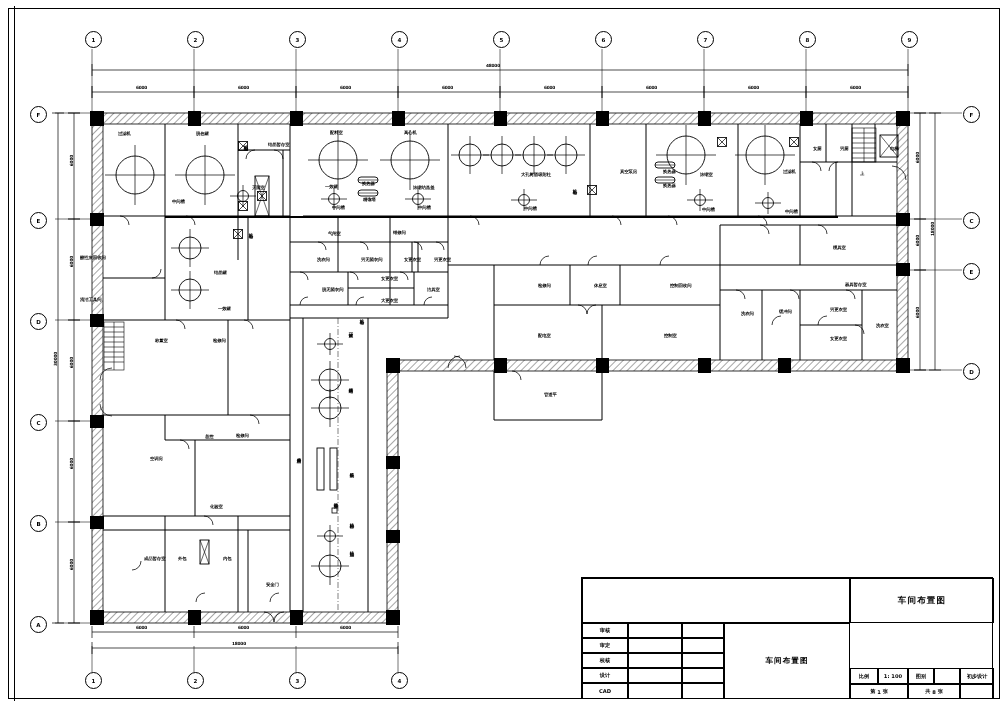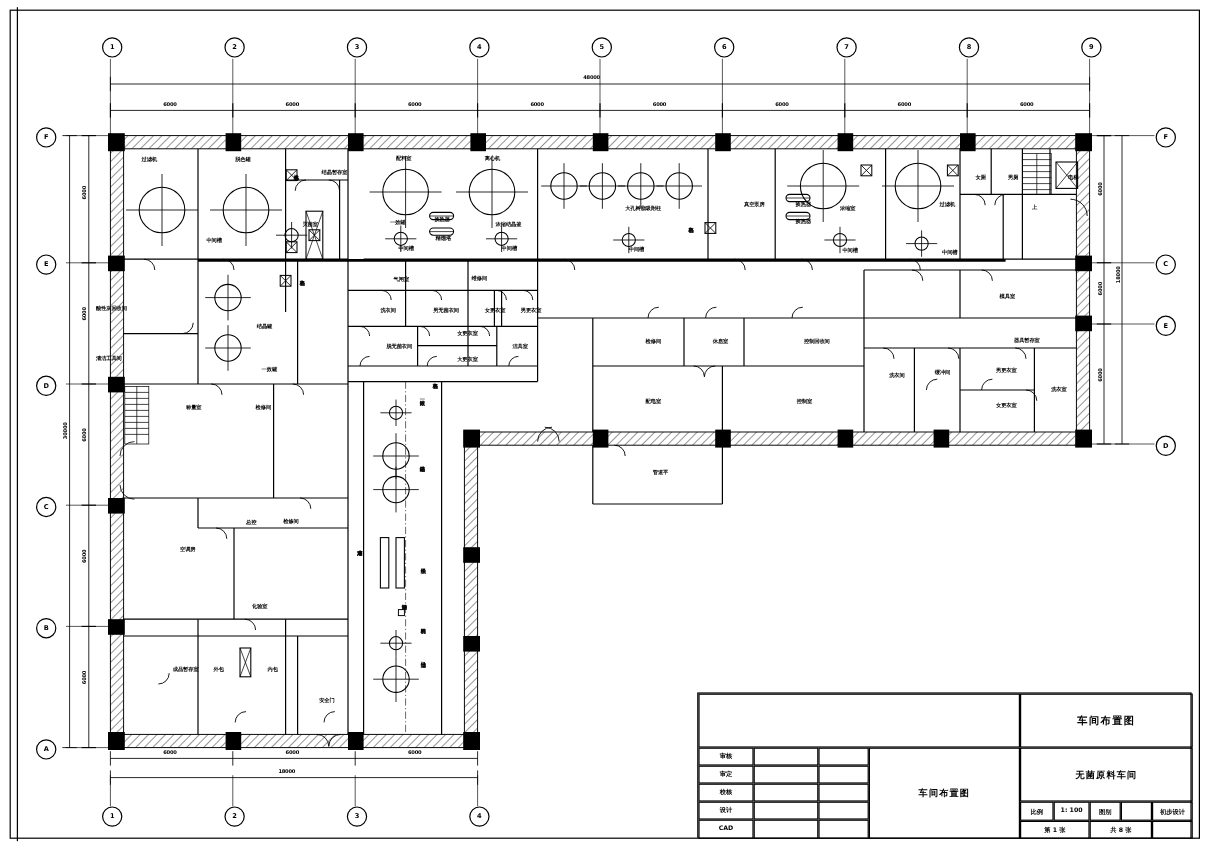--- a/index.html
+++ b/index.html
@@ -583,21 +583,20 @@
     <div class="cell bd" style="left:0;top:90px;width:46px;height:15px">设计</div>
     <div class="cell bd" style="left:46px;top:90px;width:54px;height:15px"></div>
     <div class="cell bd" style="left:100px;top:90px;width:42px;height:15px"></div>
 
     <div class="cell bd" style="left:0;top:105px;width:46px;height:16px">CAD</div>
     <div class="cell bd" style="left:46px;top:105px;width:54px;height:16px"></div>
     <div class="cell bd" style="left:100px;top:105px;width:42px;height:16px"></div>
 
     <div class="cell bd t-mid" style="left:142px;top:45px;width:126px;height:76px">车间布置图</div>
 
-    <div class="cell bd t-mid" style="left:268px;top:45px;width:144px;height:45px">无菌原料车间</div>
 
     <div class="cell bd" style="left:268px;top:90px;width:28px;height:16px">比例</div>
     <div class="cell bd" style="left:296px;top:90px;width:30px;height:16px">1: 100</div>
     <div class="cell bd" style="left:326px;top:90px;width:26px;height:16px">图别</div>
     <div class="cell bd" style="left:352px;top:90px;width:26px;height:16px"></div>
     <div class="cell bd" style="left:378px;top:90px;width:34px;height:16px">初步设计</div>
 
     <div class="cell bd" style="left:268px;top:106px;width:58px;height:15px">
       <span>第</span>&nbsp;
       <span>1</span>&nbsp;

